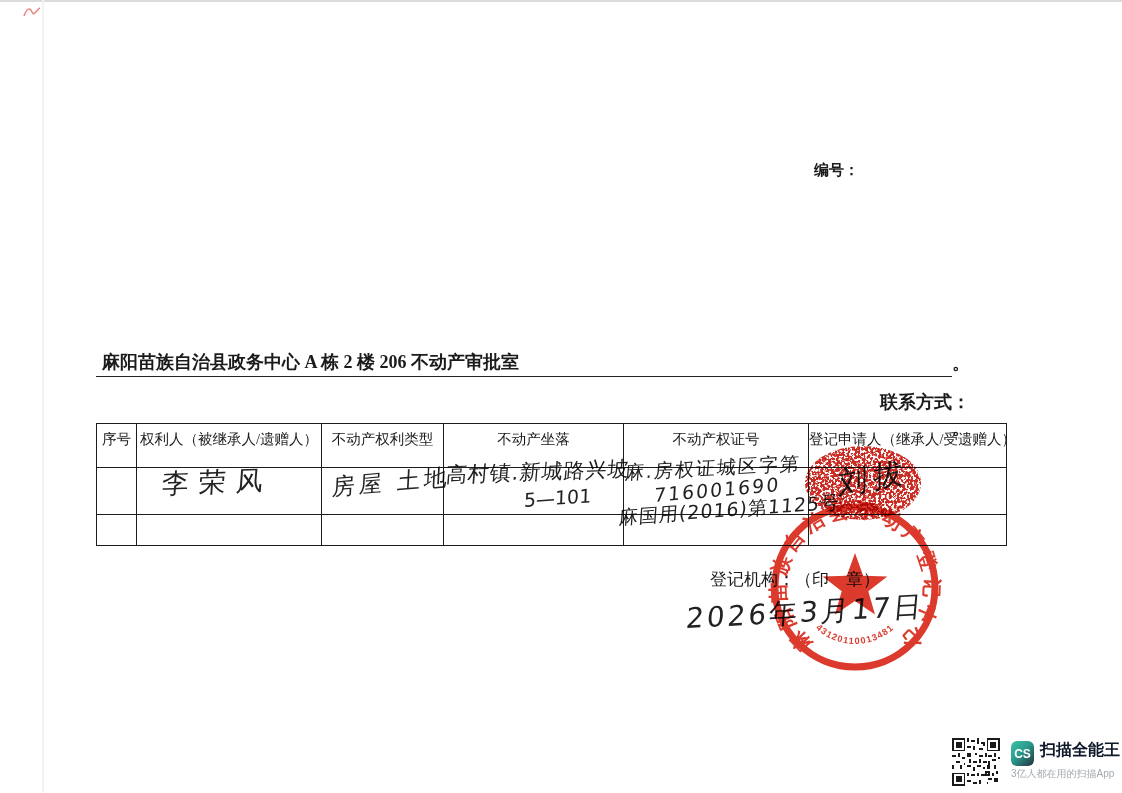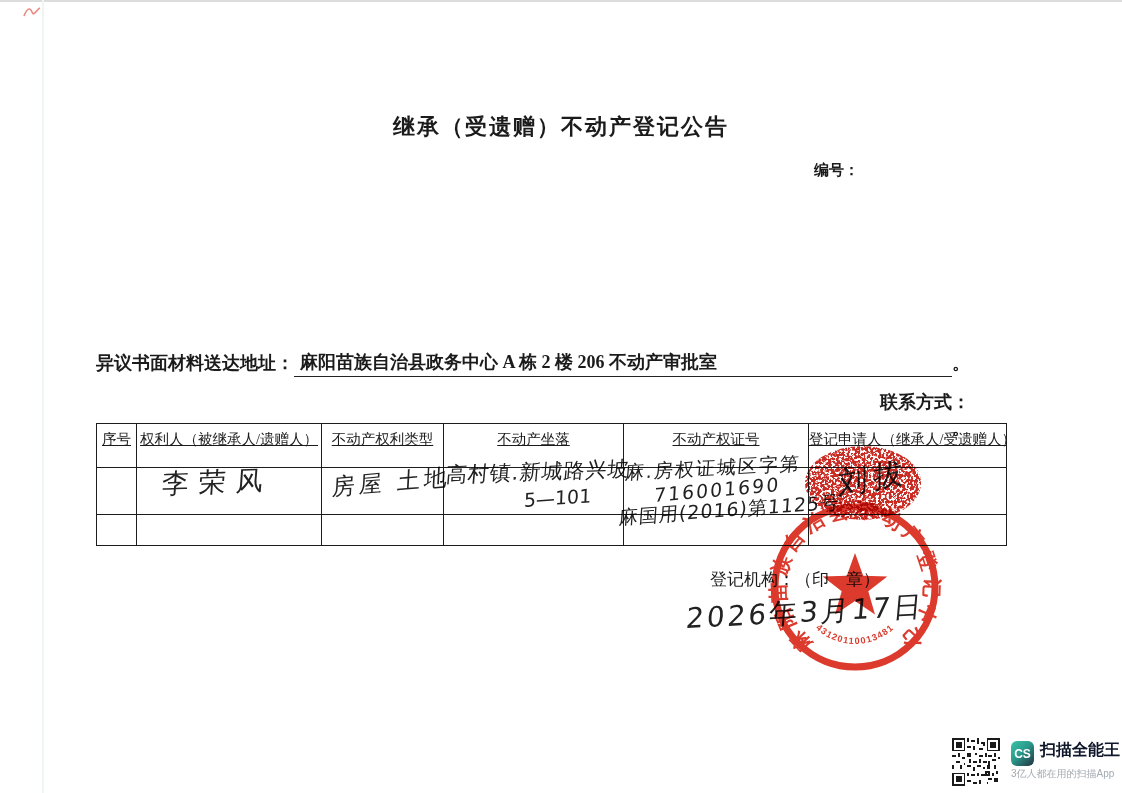--- a/index.html
+++ b/index.html
@@ -18,21 +18,21 @@
   .fill-line{position:absolute;left:96px;display:flex;align-items:flex-end;
              font-size:18px;font-weight:700;width:874px;}
   .fill-line .lbl{white-space:nowrap;padding-bottom:2px;}
   .fill-line .fill{flex:1;border-bottom:1.6px solid #222;padding:0 4px 2px 6px;
                    white-space:nowrap;overflow:hidden;}
   .fill-line .period{padding-bottom:2px;}
   .addr{top:350px;}
   .contact{top:390px;flex-direction:column;}
   table.grid{position:absolute;left:96px;top:423px;width:910px;border-collapse:collapse;
              table-layout:fixed;}
-  table.grid th,table.grid td{border:1.6px solid #1c1c1c;padding:0;text-decoration:underline;}
+  table.grid th,table.grid td{border:1.6px solid #1c1c1c;padding:0;}
   table.grid th{font-size:14.5px;font-weight:400;text-align:center;vertical-align:top;
                 padding-top:6px;white-space:nowrap;overflow:hidden;height:44px;
                 box-sizing:border-box;}
   tr.r1 td{height:46px;}
   tr.r2 td{height:30px;}
   .hw{position:absolute;font-family:"DejaVu Sans",sans-serif;color:#222;
       white-space:nowrap;mix-blend-mode:multiply;transform-origin:left center;}
   .hw-name{left:162px;top:466px;font-size:27px;letter-spacing:10px;transform:rotate(-2deg) skewX(-6deg);}
   .hw-type{left:332px;top:472px;font-size:23px;letter-spacing:4px;transform:rotate(-5deg) skewX(-8deg);}
   .hw-loc1{left:446px;top:461px;font-size:21px;letter-spacing:1px;transform:rotate(-2deg) skewX(-7deg);}
@@ -60,26 +60,24 @@
 <body>
 
 <div class="page">
   <div class="top-edge"></div>
   <div class="left-edge"></div>
 
   <svg class="corner-mark" width="20" height="14" viewBox="0 0 20 14">
     <path d="M2,11 C5,3 8,2 10,7 C12,12 15,4 18,3" stroke="#d8291a" stroke-width="1.6" fill="none"></path>
   </svg>
 
-  <h1 class="title">继承（受遗赠）不动产登记公告</h1>
   <div class="number">编号：</div>
 
 
   <div class="fill-line addr">
-    <span class="lbl">异议书面材料送达地址：</span>
     <span class="fill"><span>麻阳苗族自治县政务中心 A 栋 2 楼 206 不动产审批室</span></span>
     <span class="period">。</span>
   </div>
 
   <div class="fill-line contact">
     <span class="lbl">联系方式：</span>
     <span class="period">。</span>
   </div>
 
   <table class="grid">

